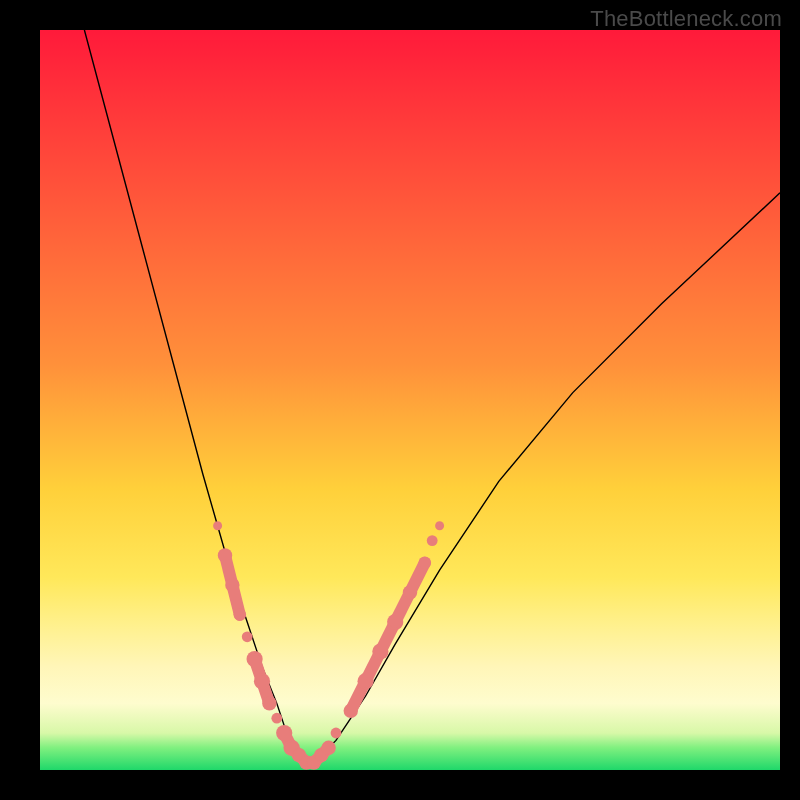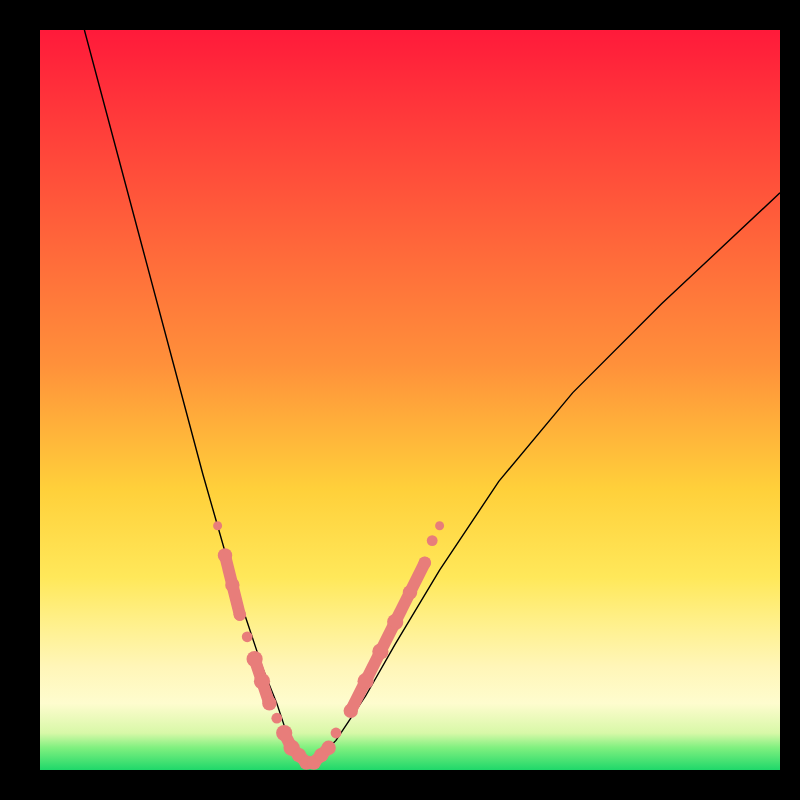--- a/index.html
+++ b/index.html
@@ -69,20 +69,21 @@
   .marker-big {
     stroke: #e87d7a;
     stroke-width: 12;
     stroke-linecap: round;
   }
 </style>
 </head>
 <body>
 
 <div class="root">
+  <div class="watermark">TheBottleneck.com</div>
 
   <div class="plot-area">
     <svg class="curves" viewBox="0 0 740 740" preserveAspectRatio="none">
       <g>
         <path id="curve-path" class="curve-line" d="M44.4 0.0 L74.0 111.0 L103.6 222.0 L133.2 333.0 L162.8 444.0 L177.6 495.8 L192.4 547.6 L207.2 592.0 L222.0 636.4 L236.8 673.4 L244.2 695.6 L251.6 710.4 L259.0 725.2 L266.4 732.6 L273.8 732.6 L281.2 725.2 L296.0 710.4 L310.8 688.2 L325.6 666.0 L355.2 614.2 L399.6 540.2 L458.8 451.4 L532.8 362.6 L621.6 273.8 L740.0 162.8"></path>
       </g>
       <g id="markers-group">
           <circle cx="177.6" cy="495.8" r="4.5" class="marker"></circle>
           <circle cx="185.0" cy="525.4" r="7.2" class="marker"></circle>
           <line x1="185" y1="525.4" x2="192.4" y2="555" class="marker-big"></line>

